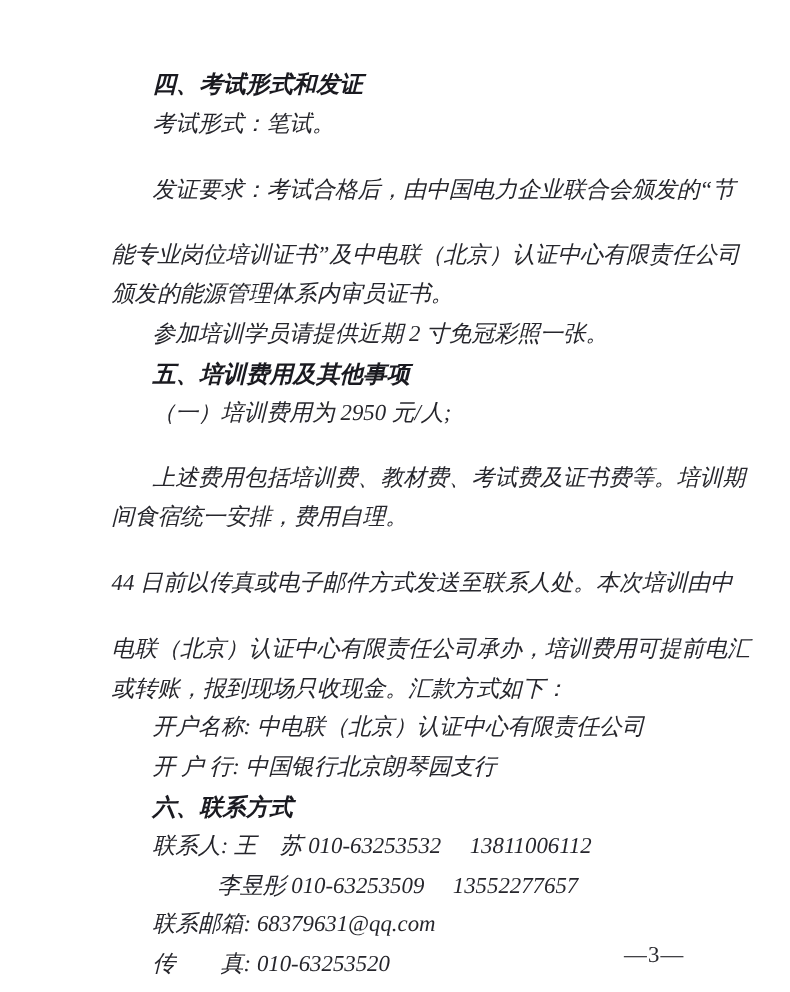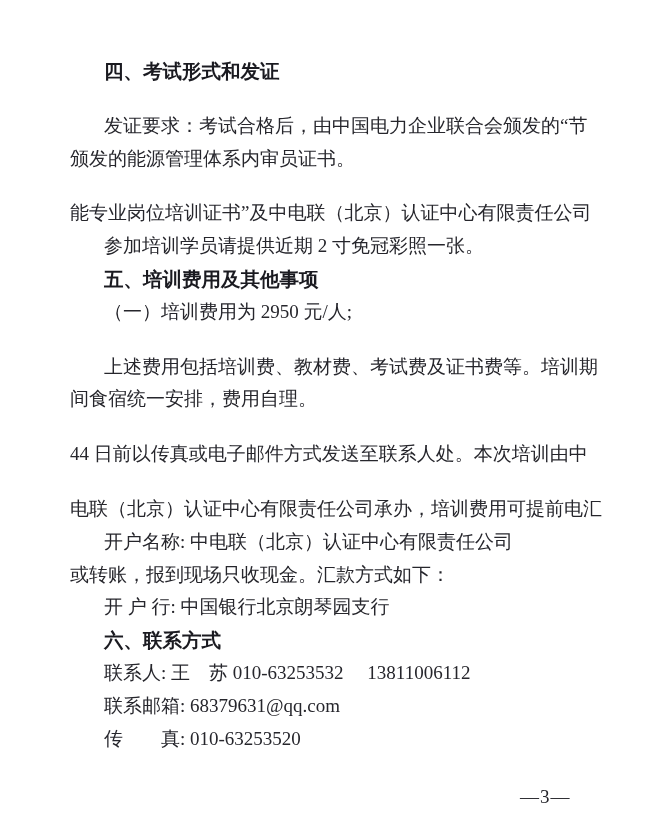--- a/index.html
+++ b/index.html
@@ -6,26 +6,27 @@
   body {
     width: 658px;
     height: 827px;
     background: #ffffff;
     position: relative;
     font-family: "Liberation Serif", "DejaVu Serif", serif;
     overflow: hidden;
   }
   .doc {
     position: absolute;
-    left: 70px;
+    left: 93px;
     top: 55px;
     width: 517px;
     color: #26262c;
     font-size: 19px;
     line-height: 32.8px;
+    font-style: italic;
   }
   .line { height: 32.8px; white-space: nowrap; }
   .h {
     font-family: "Liberation Sans", "DejaVu Sans", sans-serif;
     font-weight: 700;
     color: #1a1a20;
     text-indent: 34px;
     font-size: 19.5px;
   }
   .i  { text-indent: 34px; }
@@ -39,32 +40,34 @@
     color: #26262c;
     font-size: 19px;
     letter-spacing: 1px;
   }
 </style>
 </head>
 <body>
 
 <div class="doc">
   <div class="line h">四、考试形式和发证</div>
+  <div class="line i">考试形式：笔试。</div>
   <div class="line i s">发证要求：考试合格后，由中国电力企业联合会颁发的“节</div>
+  <div class="line s">能专业岗位培训证书”及中电联（北京）认证中心有限责任公司</div>
   <div class="line">颁发的能源管理体系内审员证书。</div>
-  <div class="line s">能专业岗位培训证书”及中电联（北京）认证中心有限责任公司</div>
   <div class="line i">参加培训学员请提供近期 2 寸免冠彩照一张。</div>
   <div class="line h">五、培训费用及其他事项</div>
   <div class="line i">（一）培训费用为 2950 元/人;</div>
   <div class="line i s">上述费用包括培训费、教材费、考试费及证书费等。培训期</div>
   <div class="line">间食宿统一安排，费用自理。</div>
   <div class="line s">44 日前以传真或电子邮件方式发送至联系人处。本次培训由中</div>
   <div class="line s">电联（北京）认证中心有限责任公司承办，培训费用可提前电汇</div>
+  <div class="line">或转账，报到现场只收现金。汇款方式如下：</div>
   <div class="line i pre">开户名称: 中电联（北京）认证中心有限责任公司</div>
-  <div class="line">或转账，报到现场只收现金。汇款方式如下：</div>
   <div class="line i pre">开 户 行: 中国银行北京朗琴园支行</div>
   <div class="line h">六、联系方式</div>
   <div class="line i pre">联系人: 王　苏 010-63253532　 13811006112</div>
+  <div class="line i2 pre">李昱彤 010-63253509　 13552277657</div>
   <div class="line i pre">联系邮箱: 68379631@qq.com</div>
   <div class="line i pre">传　　真: 010-63253520</div>
 </div>
 
 <div class="footer">—3—</div>
 
 </body></html>

